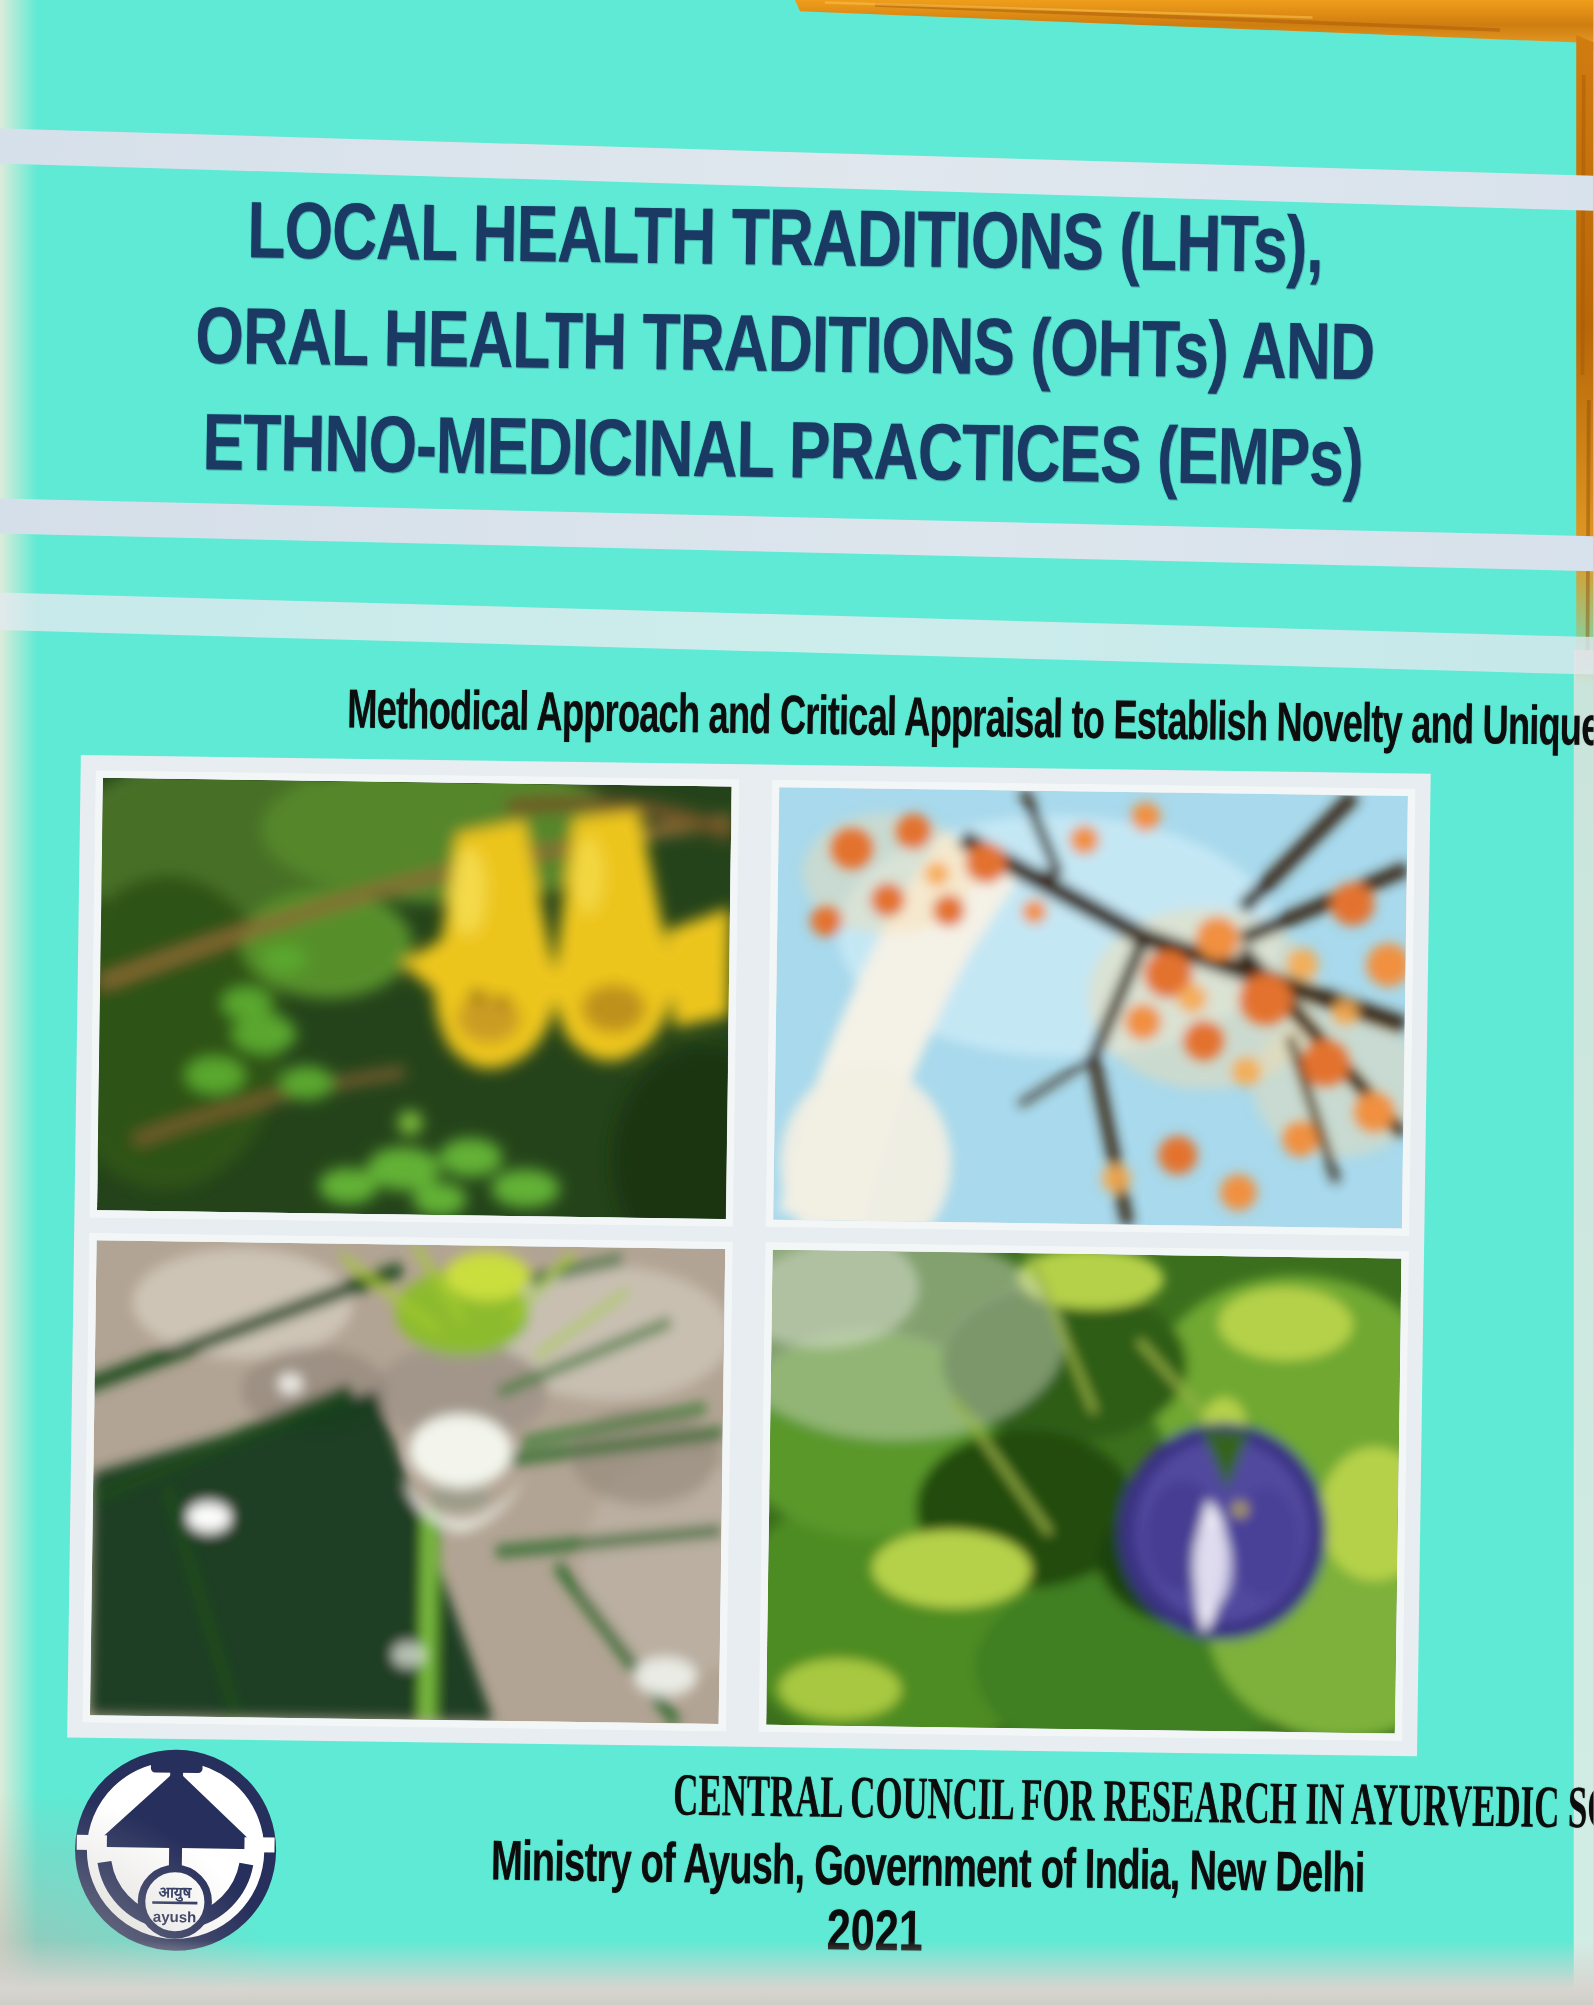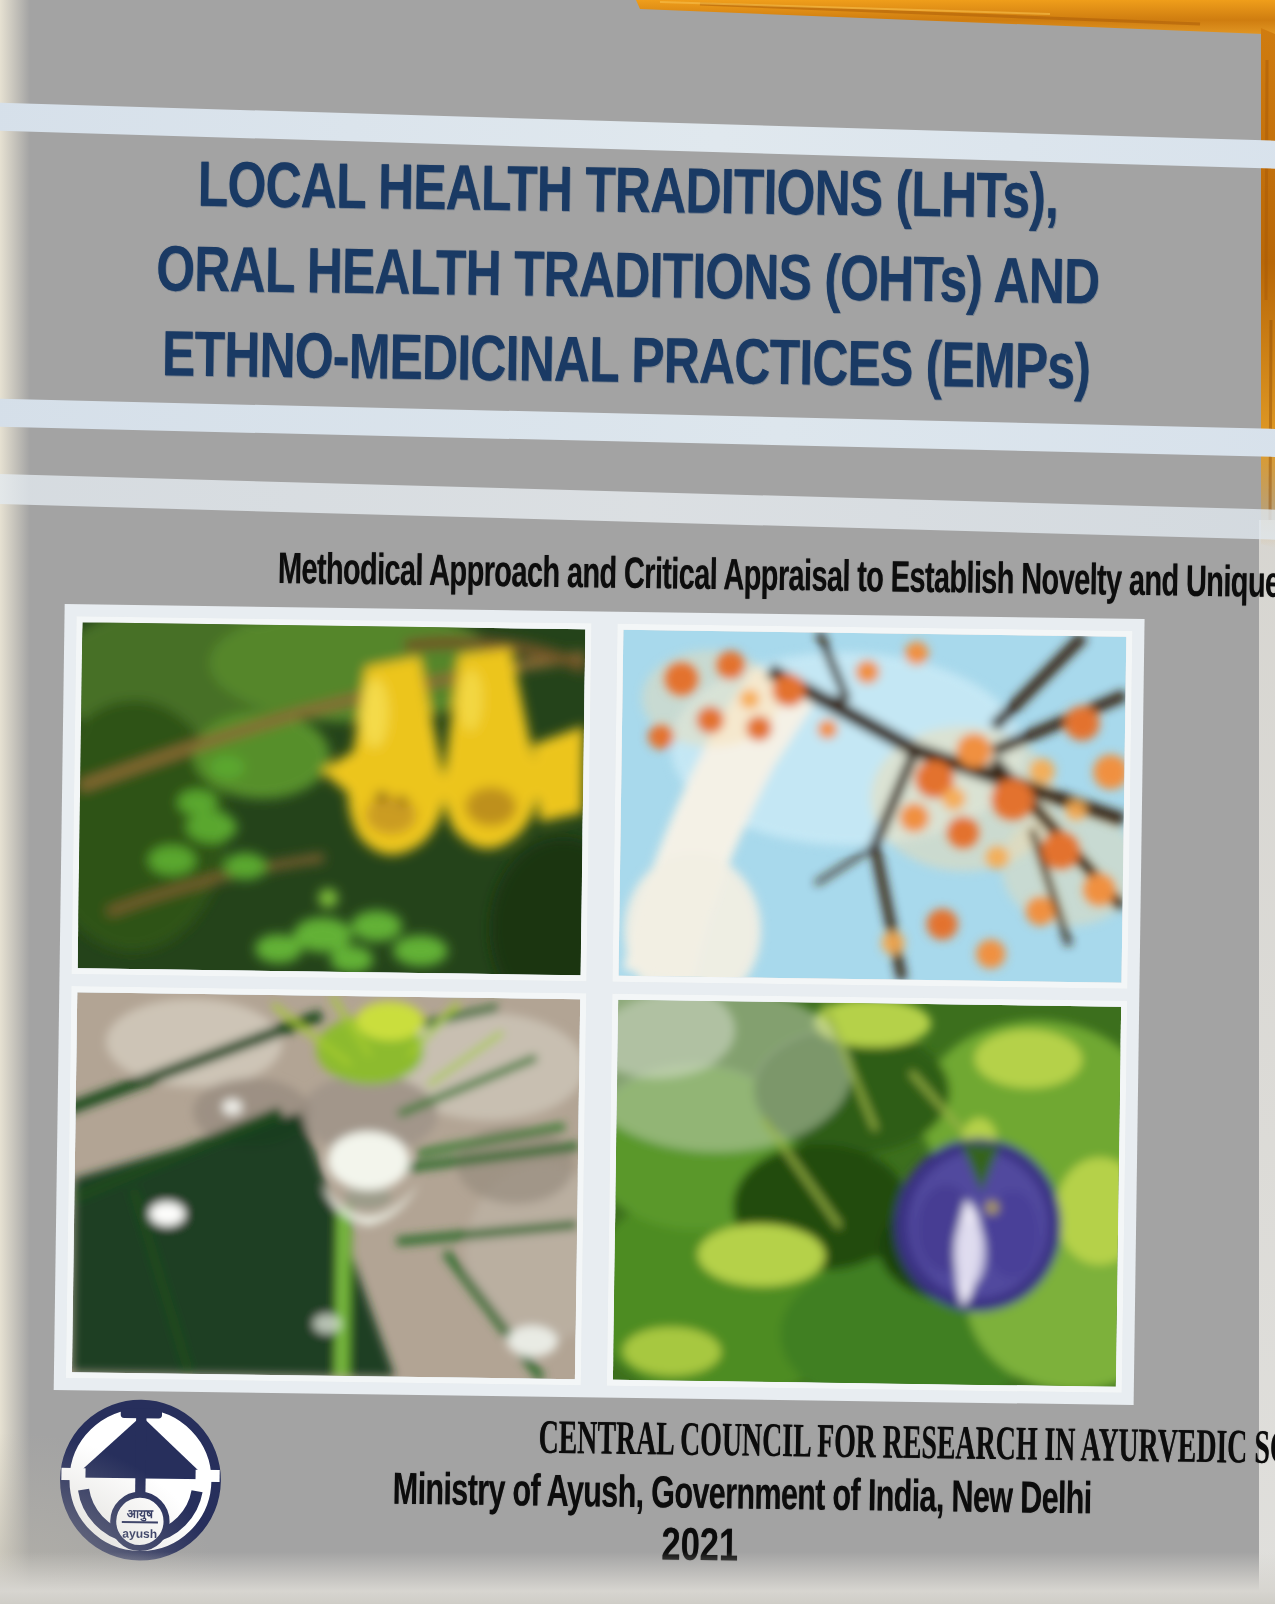--- a/index.html
+++ b/index.html
@@ -1,18 +1,18 @@
 <!DOCTYPE html>
 <html style="--title_navy: #1a3a64; --text_black: #0d0d0d; --logo_navy: #272f5c; --scan_edge_orange: #d4861c; --stripe_blue: #dae4ec; --photo_mat: #e8edf1;"><head>
 <meta charset="utf-8">
 <style>
   html,body{margin:0;padding:0;background:#efece2;}
   .page{
     position:relative;width:1275px;height:1604px;overflow:hidden;
-    background:#a3a3a3;
+    background:#5eead4;
     font-family:"Liberation Sans",sans-serif;
   }
   .abs{position:absolute;}
   
   .left-cream{left:0;top:0;width:30px;height:100%;
     background:linear-gradient(to right,#f2ecda,rgba(242,236,218,0));opacity:.85;}
   .bottom-band{left:0;bottom:0;width:100%;height:52px;
     background:linear-gradient(to bottom,rgba(214,212,206,0),#d7d5d0 75%,#cfcdc7);}
   .bottom-corner{left:0;bottom:0;width:220px;height:170px;
     background:radial-gradient(ellipse at 0% 100%,#b7b4ab 0%,rgba(183,180,171,0) 72%);opacity:.8;}

